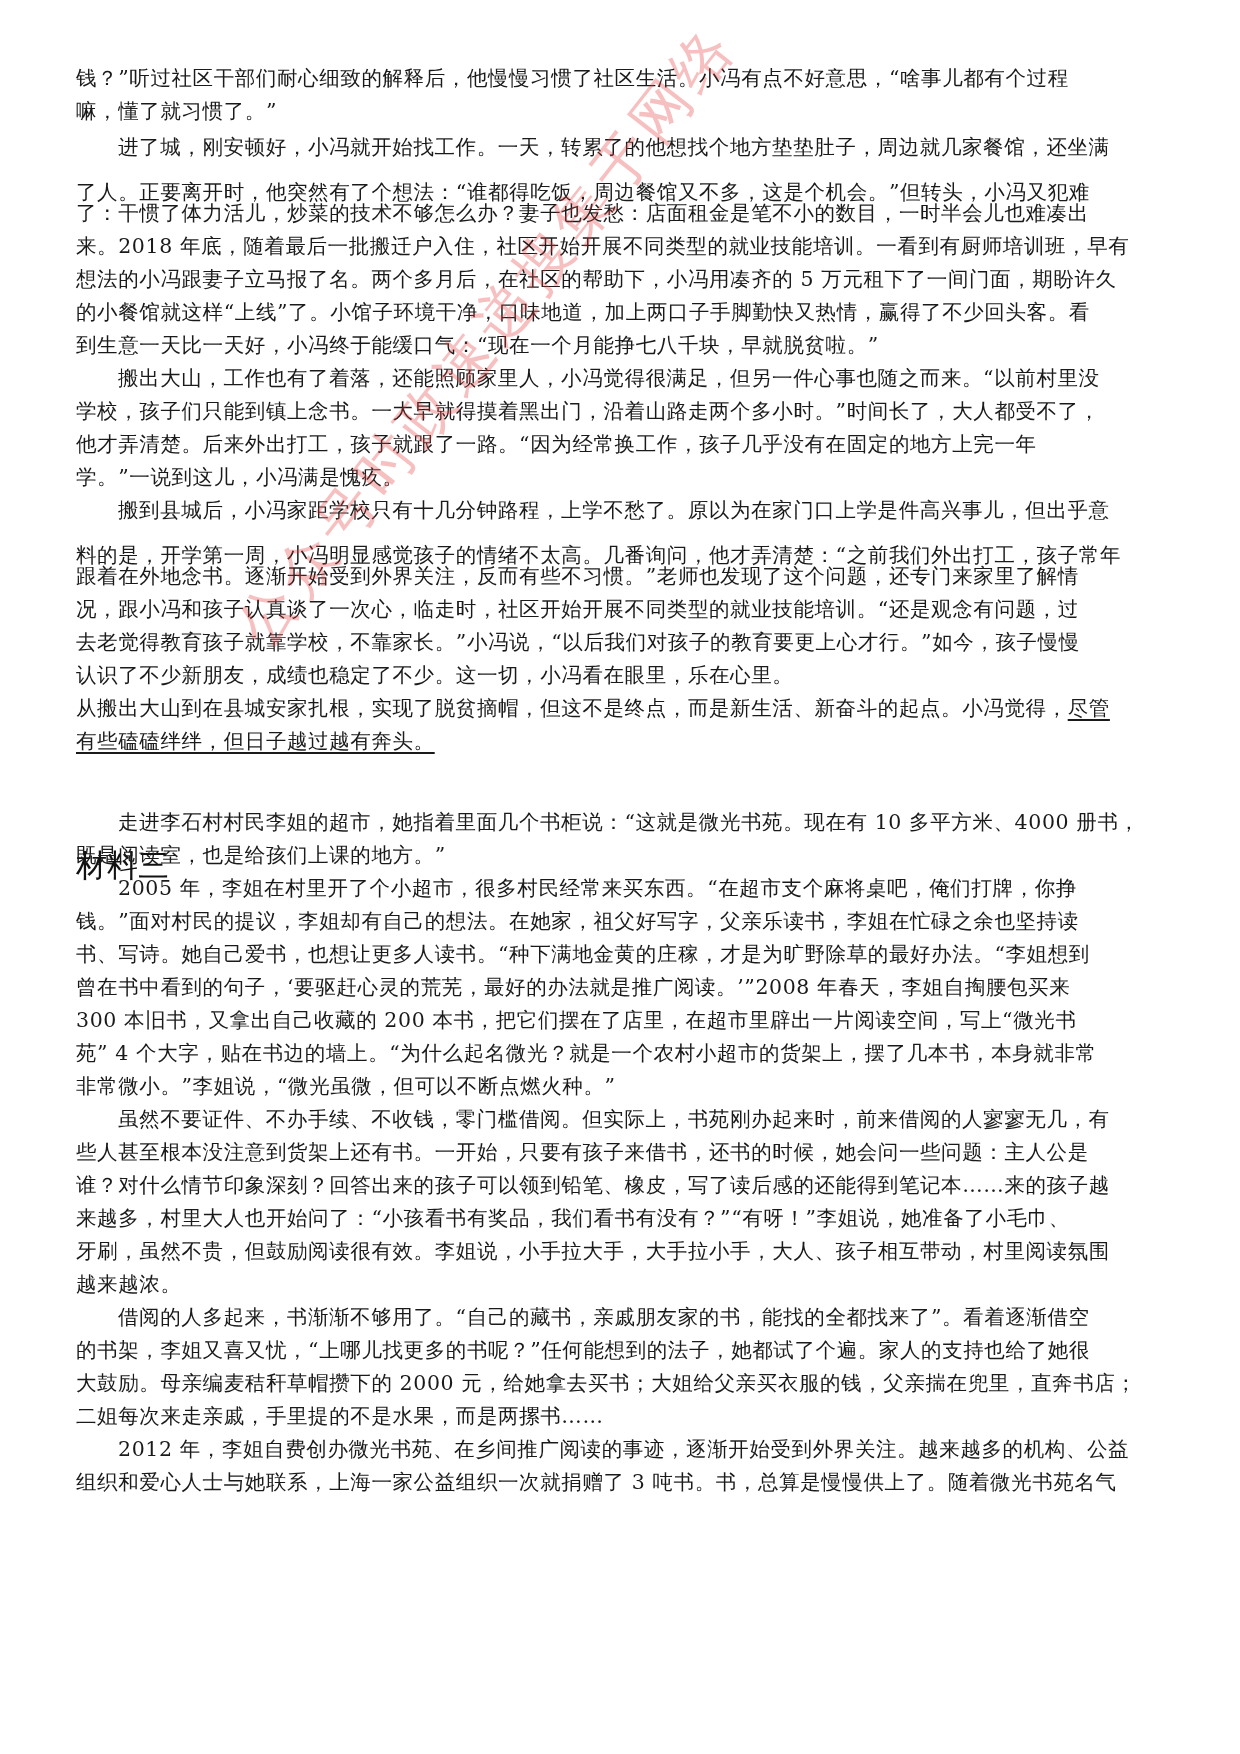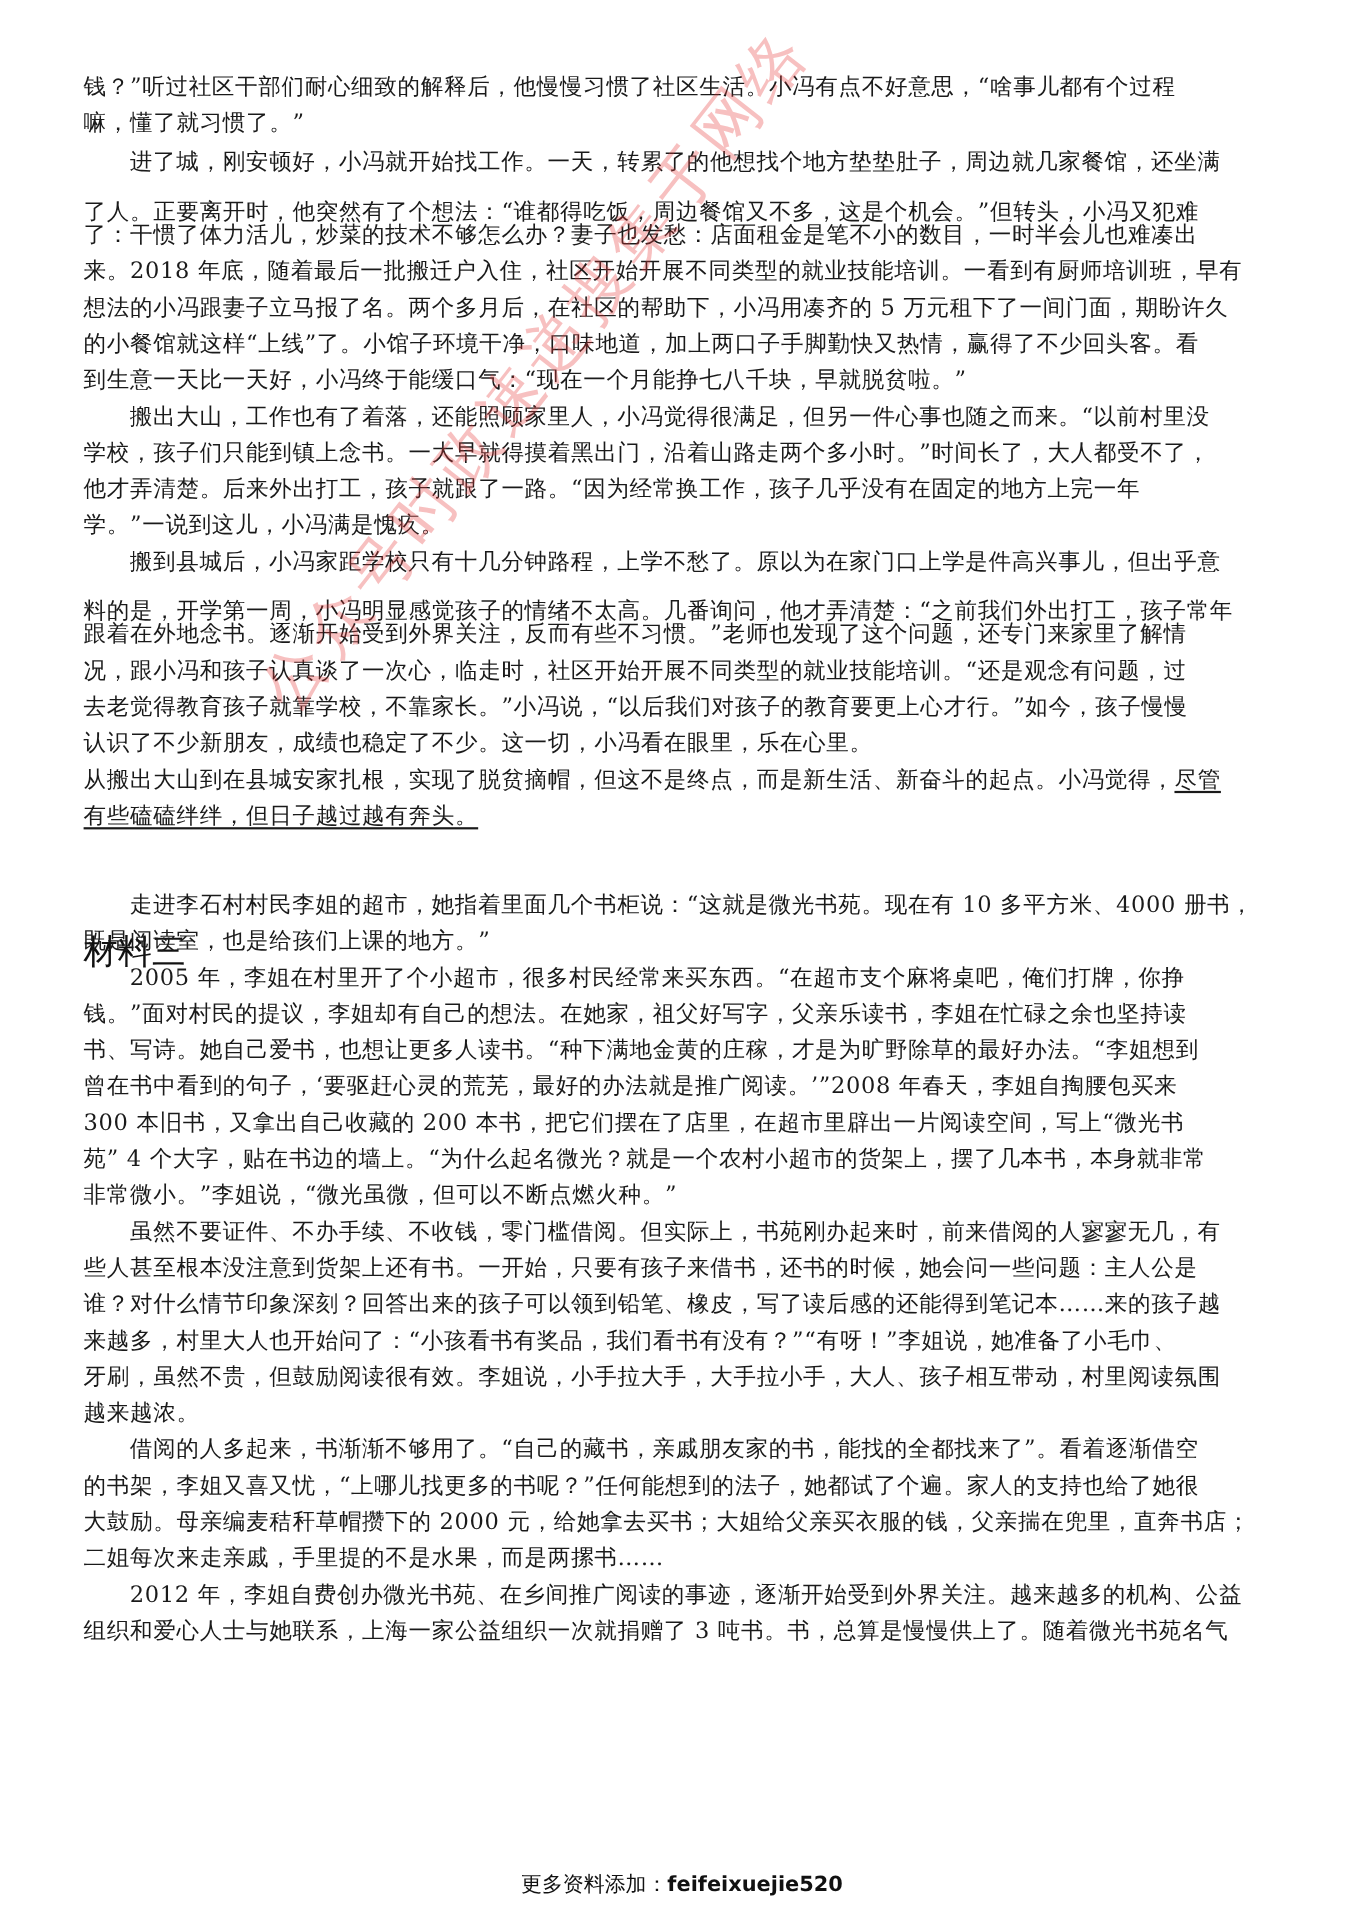--- a/index.html
+++ b/index.html
@@ -90,17 +90,14 @@
     <div class="line indent" style="top:1303px">借阅的人多起来，书渐渐不够用了。“自己的藏书，亲戚朋友家的书，能找的全都找来了”。看着逐渐借空</div>
     <div class="line" style="top:1336px">的书架，李姐又喜又忧，“上哪儿找更多的书呢？”任何能想到的法子，她都试了个遍。家人的支持也给了她很</div>
     <div class="line" style="top:1369px">大鼓励。母亲编麦秸秆草帽攒下的 2000 元，给她拿去买书；大姐给父亲买衣服的钱，父亲揣在兜里，直奔书店；</div>
     <div class="line" style="top:1402px">二姐每次来走亲戚，手里提的不是水果，而是两摞书……</div>
     <div class="line indent" style="top:1435px">2012 年，李姐自费创办微光书苑、在乡间推广阅读的事迹，逐渐开始受到外界关注。越来越多的机构、公益</div>
     <div class="line" style="top:1468px">组织和爱心人士与她联系，上海一家公益组织一次就捐赠了 3 吨书。书，总算是慢慢供上了。随着微光书苑名气</div>
   </div>
 
   <div class="watermark">公众号时政速递搜集于网络</div>
 
-  <div class="footer">
-    <span>更多资料添加：</span><span class="handle">feifeixuejie520</span>
-  </div>
 
 </div>
 
 </body></html>

